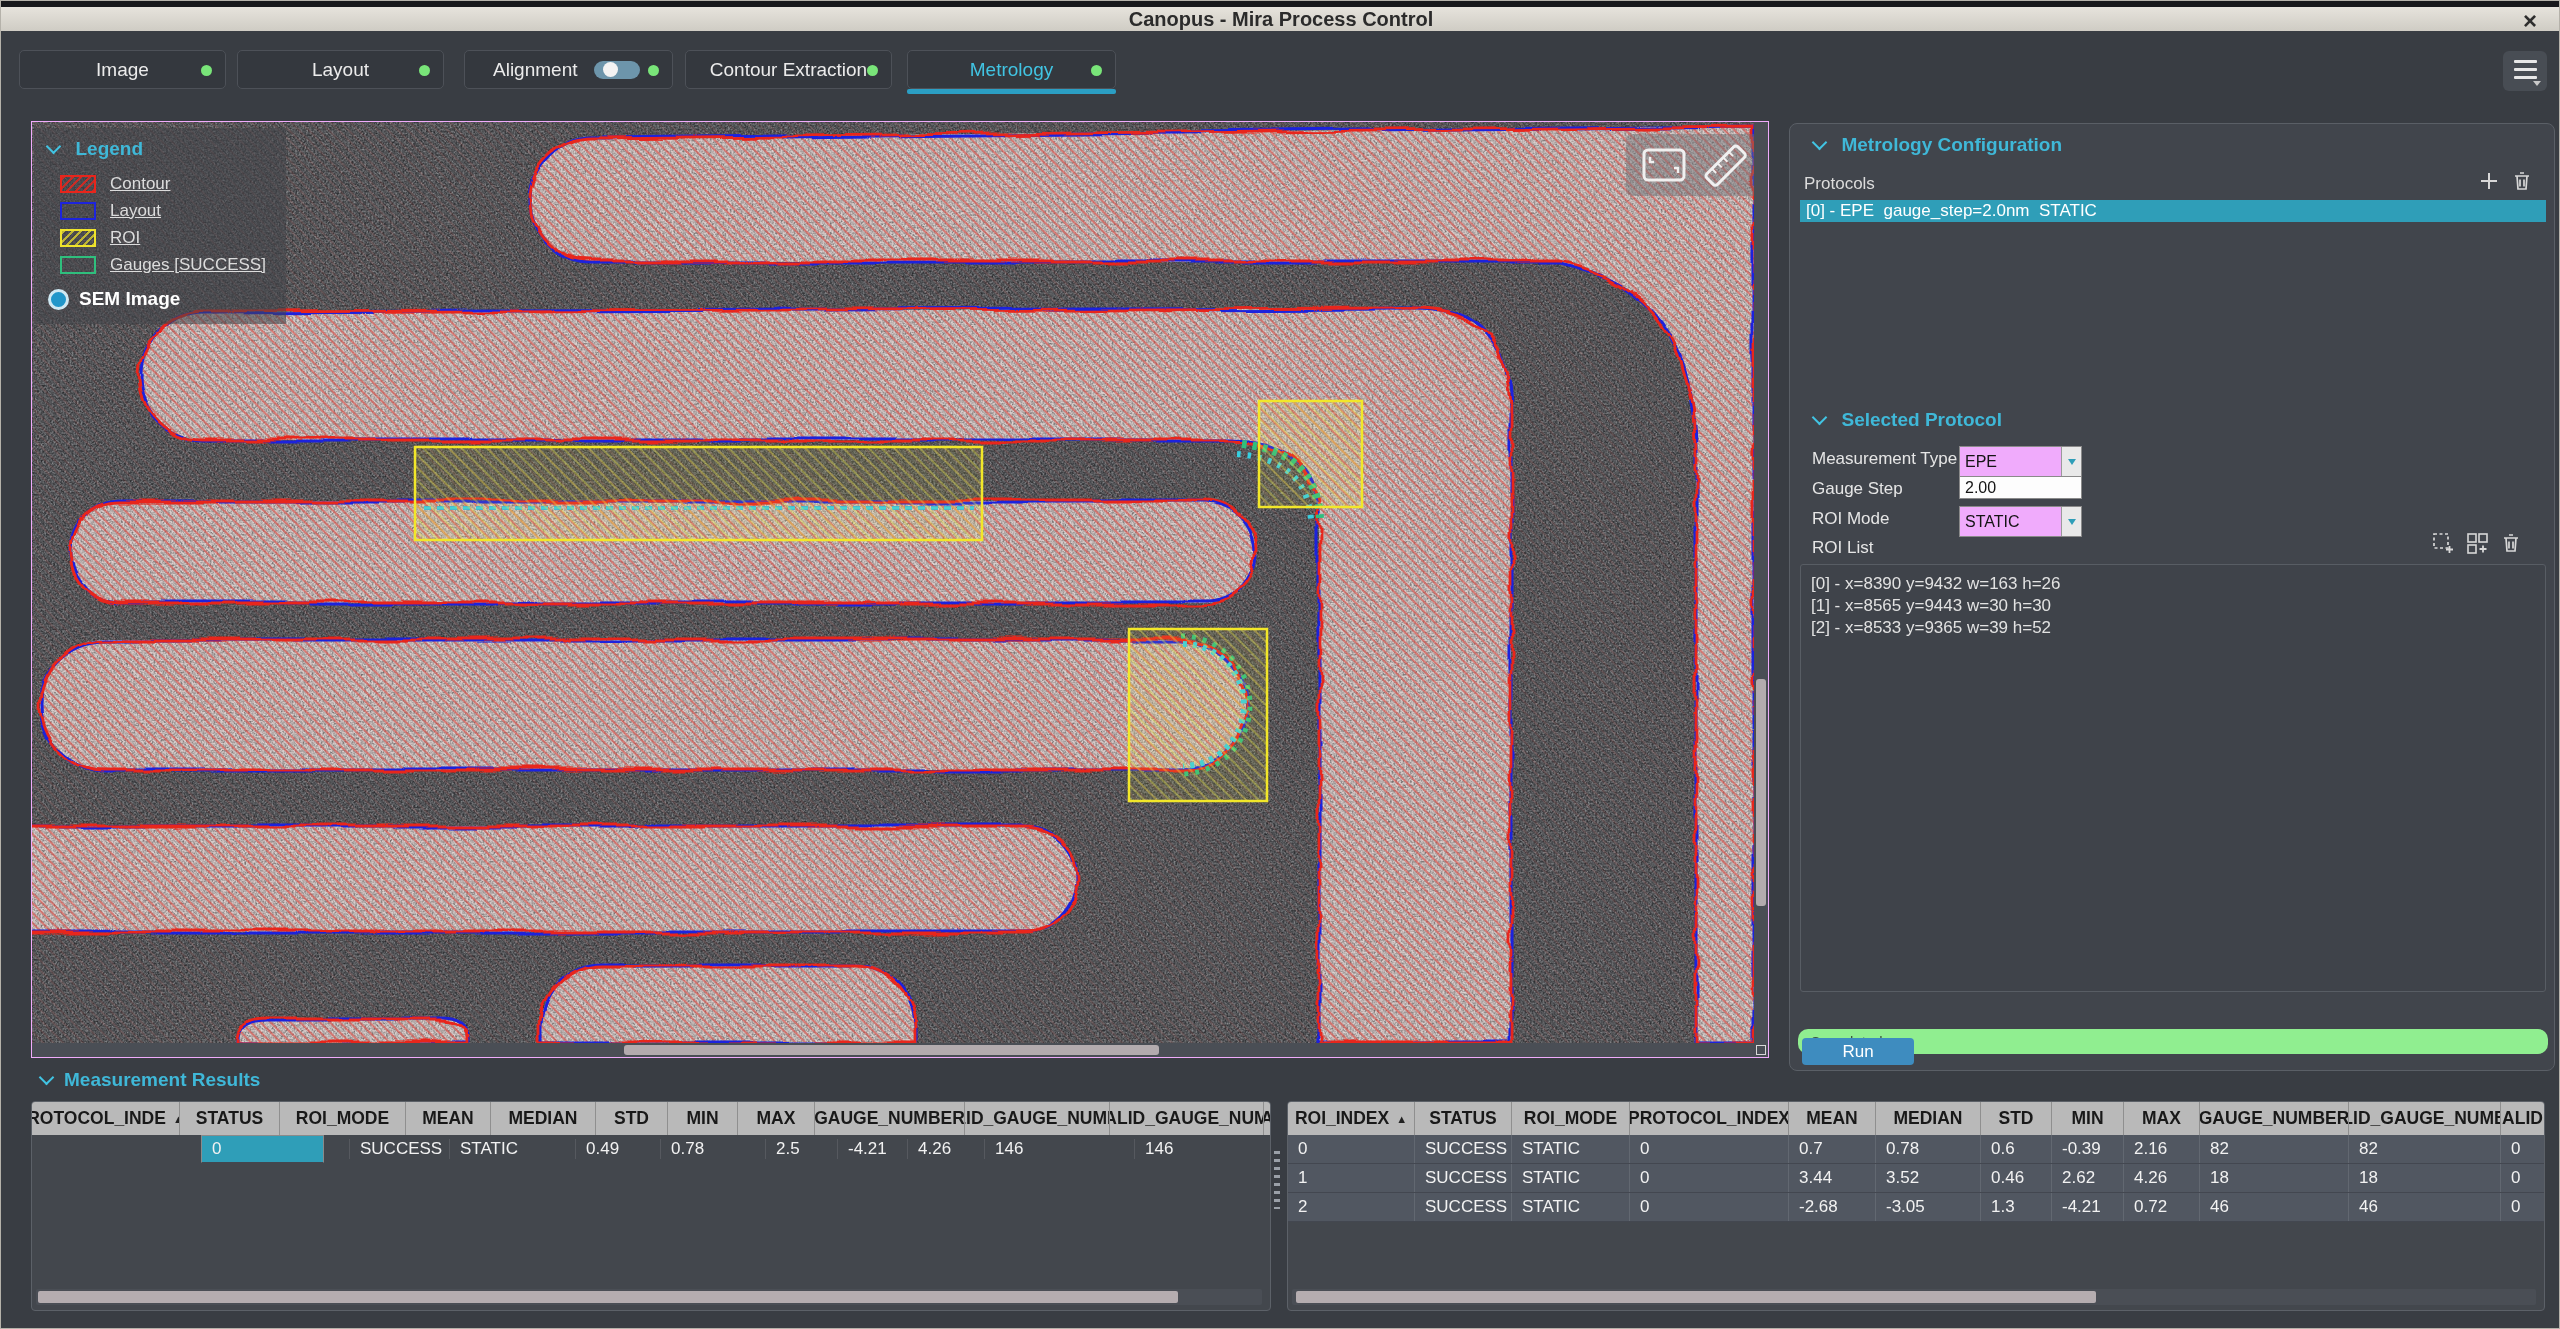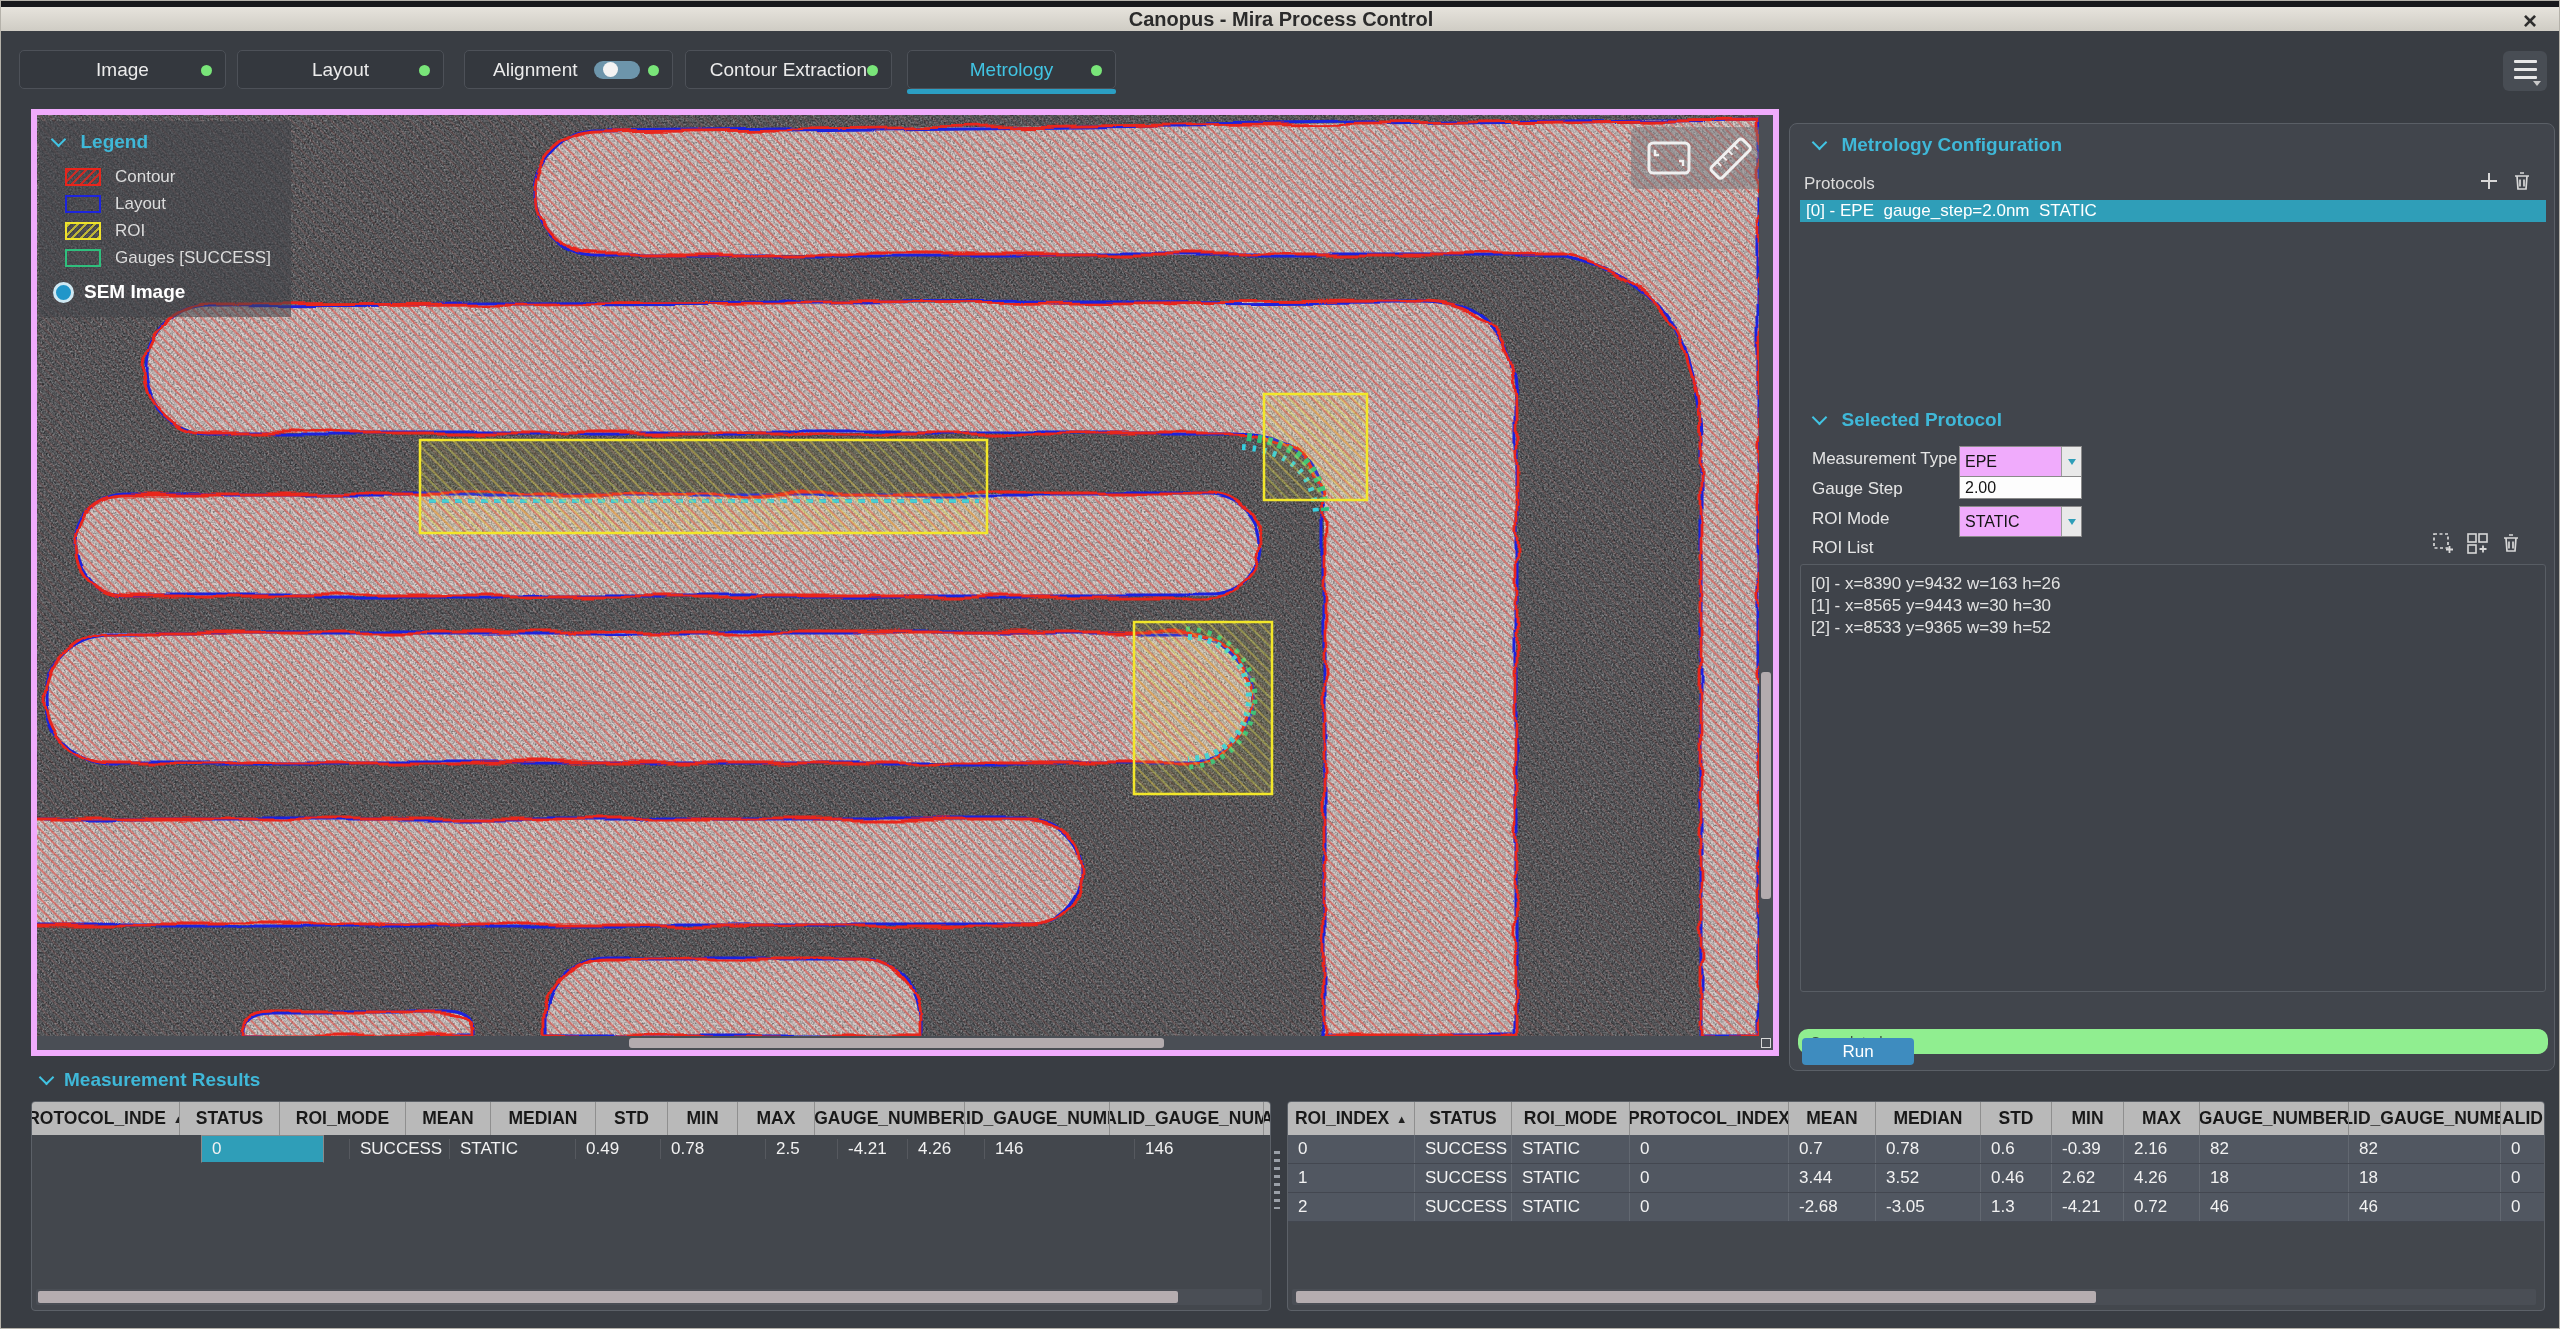--- a/index.html
+++ b/index.html
@@ -26,42 +26,42 @@
   .tab.active{color:#41c4e3;align-items:center;}
   #metrology-underline{left:906px;top:88px;width:209px;height:5px;background:#2b9fc4;border-radius:2px;}
   .tog{position:relative;width:46px;height:18px;border-radius:9px;background:#6d95ab;margin-left:16px;margin-right:22px;}
   .tog::after{content:'';position:absolute;left:9px;top:1.5px;width:15px;height:15px;border-radius:50%;background:#f3f3f3;}
   #hamburger{left:2502px;top:50px;width:44px;height:40px;background:#484d54;border-radius:6px;}
   #hamburger .bar{position:absolute;left:11px;width:23px;height:3px;background:#e8e8e8;border-radius:1px;}
   #hamburger .caret{position:absolute;right:6px;bottom:5px;width:0;height:0;
        border-left:4px solid transparent;border-right:4px solid transparent;border-top:5px solid #c9c9c9;}
 
   
-  #canvas{left:30px;top:108px;width:1736px;height:935px;background:#0c4a6e;border:6px solid #f0abfc;box-sizing:content-box;}
+  #canvas{left:30px;top:120px;width:1736px;height:935px;background:#0c4a6e;border:1px solid #f0abfc;box-sizing:content-box;}
   #sem-svg{position:absolute;left:0;top:0;}
   #canvas-hscroll{position:absolute;left:0;top:921px;width:1722px;height:14px;background:#4a4e55;}
   #canvas-hthumb{position:absolute;left:592px;top:2px;width:535px;height:10px;background:#b3abae;border-radius:3px;}
   #canvas-vscroll{position:absolute;left:1722px;top:0;width:14px;height:921px;background:#4a4e55;}
   #canvas-vthumb{position:absolute;left:2px;top:557px;width:10px;height:227px;background:#b3abae;border-radius:3px;}
   #canvas-corner{position:absolute;left:1722px;top:921px;width:14px;height:14px;background:#4a4e55;}
   #canvas-corner span{position:absolute;left:2px;top:2px;width:8px;height:8px;border:1.5px solid #d8d8d8;display:block;}
 
   
   #legend{position:absolute;left:2px;top:6px;width:252px;padding:10px 14px 14px 14px;
           background:rgba(66,68,73,0.55);box-sizing:border-box;}
   .chev{display:inline-block;width:9px;height:9px;border-left:2.5px solid #41c4e3;border-bottom:2.5px solid #41c4e3;
         transform:rotate(-45deg);margin-right:12px;position:relative;top:-3px;}
   #legend-title{color:#3fb8d8;font-size:19px;font-weight:bold;}
   .legend-row{display:flex;align-items:center;height:27px;margin-left:12px;}
   .swatch{width:36px;height:18px;margin-right:14px;box-sizing:border-box;}
   .sw-contour{border:2px solid #e8251c;background:repeating-linear-gradient(-45deg,rgba(232,37,28,.8) 0 2px,transparent 2px 6px);}
   .sw-layout{border:2px solid #1d24dd;}
   .sw-roi{border:2px solid #efe32b;background:repeating-linear-gradient(-45deg,rgba(239,227,43,.7) 0 2px,transparent 2px 6px);}
   .sw-gauges{border:2px solid #2fbf7d;}
-  .legend-label{color:#dcdcdc;font-size:17px;}
+  .legend-label{color:#dcdcdc;font-size:17px;text-decoration:underline;}
   #sem-image-row{display:flex;align-items:center;margin-top:10px;}
   .radio{width:15px;height:15px;border-radius:50%;background:#2196c9;border:3px solid #cfe8f2;margin-right:10px;box-sizing:content-box;}
   #sem-image-label{color:#ffffff;font-size:19px;font-weight:bold;}
 
   
   #panel{left:1788px;top:122px;width:766px;height:948px;background:#41454c;
          border:1px solid #5a5f66;border-radius:8px;box-sizing:border-box;}
   .sec-title{color:#3fb8d8;font-size:19px;font-weight:bold;}
   .panel-label{color:#dcdcdc;font-size:17px;}
   .icon-btn{position:absolute;width:26px;height:26px;display:flex;align-items:center;justify-content:center;}

